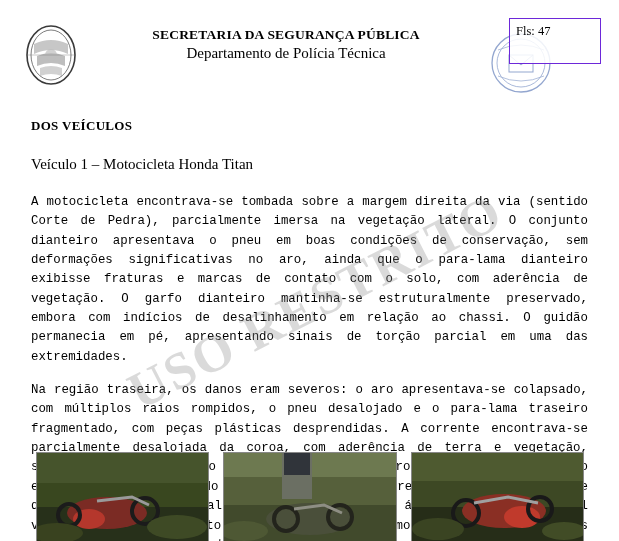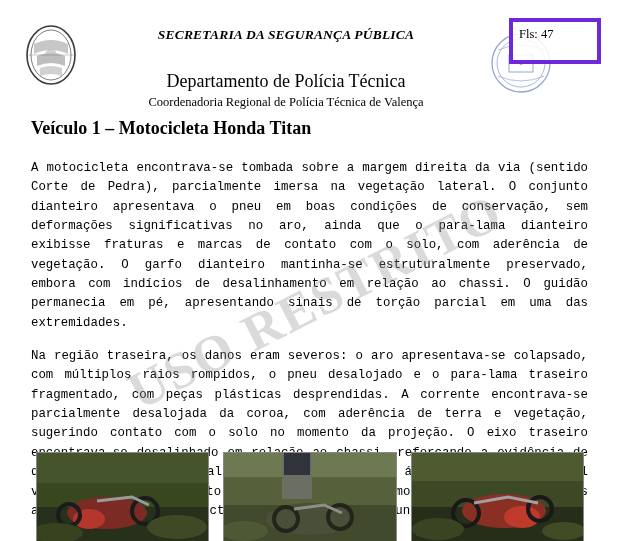--- a/index.html
+++ b/index.html
@@ -38,25 +38,23 @@
     left: 96px;
     top: 16px;
     width: 380px;
     text-align: center;
     line-height: 1.32;
   }
   .header-titles .l1 {
     font-size: 13.5px;
     font-weight: bold;
     letter-spacing: 0.2px;
-    font-style: italic;
   }
   .header-titles .l2 {
-    font-size: 18px;
-    margin-top: 26px;
+    font-size: 15px;
   }
   .header-titles .l3 {
     font-size: 12.5px;
   }
   .header-titles .l4 {
     font-size: 12.5px;
   }
 
   
   .seal {
@@ -68,21 +66,21 @@
     opacity: 0.55;
   }
 
   
   .fls-box {
     position: absolute;
     right: 18px;
     top: 8px;
     width: 92px;
     height: 46px;
-    border: 4px solid #6d28d9;
+    border: 1px solid #6d28d9;
     background: rgba(255,255,255,0.85);
     padding: 3px 6px;
     box-sizing: border-box;
     font-size: 12.5px;
     line-height: 1.5;
   }
 
   
   .content {
     position: absolute;
@@ -90,22 +88,22 @@
     top: 118px;
     width: 557px;
   }
   h2.section-title {
     font-size: 13px;
     font-weight: bold;
     margin: 0 0 22px 0;
     letter-spacing: 0.3px;
   }
   h3.sub-title {
-    font-size: 18px;
-    font-weight: bold;
+    font-size: 15px;
+    font-weight: normal;
     margin: 0 0 20px 0;
   }
   p.para {
     font-size: 12.4px;
     line-height: 1.56;
     margin: 0 0 14px 0;
     text-align: justify;
     text-justify: inter-word;
     font-family: Liberation Mono, monospace;
   }
@@ -159,40 +157,40 @@
       <path d="M13 32 Q27 26 41 32 L41 42 Q27 36 13 42 Z" fill="#6e6e6e" opacity="0.45"></path>
       <path d="M16 44 Q27 40 38 44 L38 52 Q27 48 16 52 Z" fill="#9a9a9a" opacity="0.45"></path>
       <circle cx="27" cy="31" r="6" fill="#bdbdbd" opacity="0.7"></circle>
       <path d="M4 31 L50 31" stroke="#6a6a6a" stroke-width="0.6" opacity="0.6"></path>
     </svg>
   </div>
 
   <div class="header-titles">
     <div class="l1">SECRETARIA DA SEGURANÇA PÚBLICA</div>
     <div class="l2">Departamento de Polícia Técnica</div>
-    <div class="l4">Coordenadoria Regional de Polícia Técnica de Valença</div>
   </div>
 
   <div class="seal">
     <svg width="62" height="62" viewBox="0 0 62 62">
       <circle cx="31" cy="31" r="29" fill="none" stroke="#3b5ea8" stroke-width="1.3"></circle>
       <circle cx="31" cy="31" r="24" fill="none" stroke="#3b5ea8" stroke-width="0.8"></circle>
       <rect x="19" y="23" width="24" height="17" fill="none" stroke="#3b5ea8" stroke-width="1"></rect>
       <path d="M19 23 L31 33 L43 23" fill="none" stroke="#3b5ea8" stroke-width="0.9"></path>
       <path d="M8 44 Q31 54 54 44" fill="none" stroke="#3b5ea8" stroke-width="0.7"></path>
       <path d="M8 18 Q31 8 54 18" fill="none" stroke="#3b5ea8" stroke-width="0.7"></path>
     </svg>
   </div>
 
   <div class="fls-box">
     <div>Fls: 47</div>
   </div>
 </div>
 
 <div class="content">
+  <h2 class="section-title">DOS VEÍCULOS</h2>
   <h3 class="sub-title">Veículo 1 – Motocicleta Honda Titan</h3>
   <p class="para">A motocicleta encontrava-se tombada sobre a margem direita da via (sentido Corte de Pedra), parcialmente imersa na vegetação lateral. O conjunto dianteiro apresentava o pneu em boas condições de conservação, sem deformações significativas no aro, ainda que o para-lama dianteiro exibisse fraturas e marcas de contato com o solo, com aderência de vegetação. O garfo dianteiro mantinha-se estruturalmente preservado, embora com indícios de desalinhamento em relação ao chassi. O guidão permanecia em pé, apresentando sinais de torção parcial em uma das extremidades.</p>
   <p class="para">Na região traseira, os danos eram severos: o aro apresentava-se colapsado, com múltiplos raios rompidos, o pneu desalojado e o para-lama traseiro fragmentado, com peças plásticas desprendidas. A corrente encontrava-se parcialmente desalojada da coroa, com aderência de terra e vegetação, sugerindo contato com o solo no momento da projeção. O eixo traseiro encontrava-se desalinhado em relação ao chassi, reforçando a evidência de que o impacto principal se concentrou nesta área. Não foi possível verificar o funcionamento do farol traseiro da motocicleta, em razão das avarias sofridas no impacto que destruíram o conjunto óptico.</p>
 </div>
 
 <div class="watermark">
   <div class="wm-line1">USO RESTRITO</div>
   <div class="wm-line2"></div>
 </div>
 

